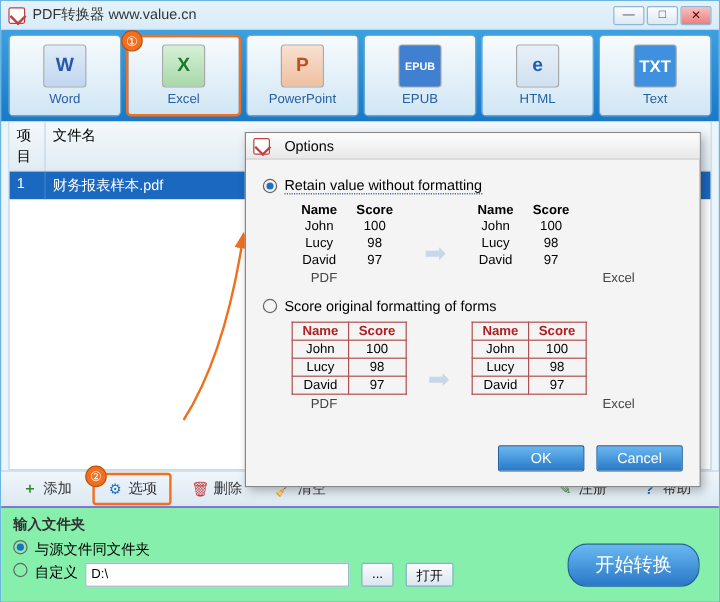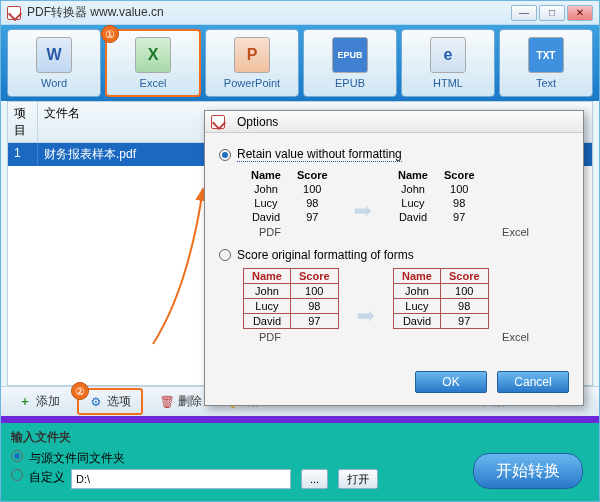--- a/index.html
+++ b/index.html
@@ -16,21 +16,21 @@
 
 .toolbar { height: 76px; background: linear-gradient(#3da0e0,#1a78c8); display: flex; padding: 4px 6px; gap: 4px; }
 .tool { flex: 1; background: linear-gradient(#f8fbfd,#d0e6f4); border: 1px solid #6fa8d0; border-radius: 4px; display: flex; flex-direction: column; align-items: center; justify-content: center; font-size: 11px; color: #2860a0; position: relative; }
 .tool.sel { border: 2px solid #f07020; }
 .tool-icon { width: 36px; height: 36px; border: 1px solid #aaa; border-radius: 3px; display: flex; align-items: center; justify-content: center; font-size: 16px; font-weight: bold; margin-bottom: 4px; }
 .ic-word { background: linear-gradient(#e0ecf8,#c0d6f0); color: #2858a8; }
 .ic-excel { background: linear-gradient(#d6f0d6,#a8d8a8); color: #1a7a2a; }
 .ic-ppt { background: linear-gradient(#f8e0d0,#f0c0a0); color: #c05020; }
 .ic-epub { background: #4080d0; color: #fff; font-size: 9px; }
 .ic-html { background: linear-gradient(#e8f0f8,#d0e0f0); color: #2060b0; }
-.ic-text { background: #4090e0; color: #fff; font-size: 10px; }
+.ic-text { background: #4090e0; color: #fff; font-size: 14px; }
 .badge { position: absolute; top: -6px; left: -6px; width: 18px; height: 18px; border-radius: 50%; background: #f07020; color: #fff; font-size: 11px; display: flex; align-items: center; justify-content: center; border: 1px solid #c05010; }
 
 .content { flex: 1; background: #fff; margin: 0 6px; border: 1px solid #b8d0e0; display: flex; flex-direction: column; position: relative; }
 .grid-head { display: flex; background: linear-gradient(#f4f8fb,#e0ecf4); border-bottom: 1px solid #c0d4e4; font-size: 12px; }
 .col-idx { width: 30px; padding: 3px 6px; border-right: 1px solid #c0d4e4; }
 .col-name { flex: 1; padding: 3px 6px; }
 .grid-row { display: flex; background: #1a68c0; color: #fff; font-size: 12px; }
 .grid-row .col-idx { border-right: 1px solid #4080d0; }
 
 .action-bar { height: 30px; background: linear-gradient(#f0f6fb,#dce8f2); border-top: 1px solid #c0d4e4; display: flex; align-items: center; padding: 0 6px; font-size: 12px; }
@@ -38,21 +38,21 @@
 .act-btn.sel { border: 2px solid #f07020; }
 .act-spacer { flex: 1; }
 .mini-icon { width: 14px; height: 14px; display: inline-flex; align-items: center; justify-content: center; }
 .ic-add { color: #2a8a2a; font-weight: bold; }
 .ic-gear { color: #2070c0; }
 .ic-trash { color: #c04040; }
 .ic-clear { color: #555; }
 .ic-reg { color: #2a8a2a; }
 .ic-help { color: #2070c0; font-weight: bold; }
 
-.footer { background: #14b8a6; padding: 6px 10px 10px; border-top: 7px solid #6d28d9; font-size: 12px; }
+.footer { background: #86efac; padding: 6px 10px 10px; border-top: 1px solid #6d28d9; font-size: 12px; }
 .footer-title { font-weight: bold; margin-bottom: 4px; color: #333; }
 .radio-row { display: flex; align-items: flex-start; gap: 6px; margin: 2px 0; }
 .radio { width: 12px; height: 12px; border: 1px solid #666; border-radius: 50%; display: inline-flex; align-items: center; justify-content: center; }
 .radio.on::after { content: ""; width: 6px; height: 6px; background: #2070c0; border-radius: 50%; }
 .path-input { width: 220px; height: 20px; border: 1px solid #a0b8cc; background: #fff; padding: 0 4px; font-size: 11px; }
 .small-btn { height: 20px; padding: 0 8px; border: 1px solid #8fb0c8; background: linear-gradient(#fafcfe,#dae6f0); font-size: 11px; margin-left: 4px; border-radius: 2px; }
 .start-btn { position: absolute; right: 16px; bottom: 12px; width: 110px; height: 36px; border-radius: 16px; background: linear-gradient(#6ab8f0,#2878c8); border: 1px solid #2060a0; color: #fff; font-size: 16px; display: flex; align-items: center; justify-content: center; }
 
 .arrow { position: absolute; left: 140px; bottom: 36px; pointer-events: none; z-index: 5; }
 

